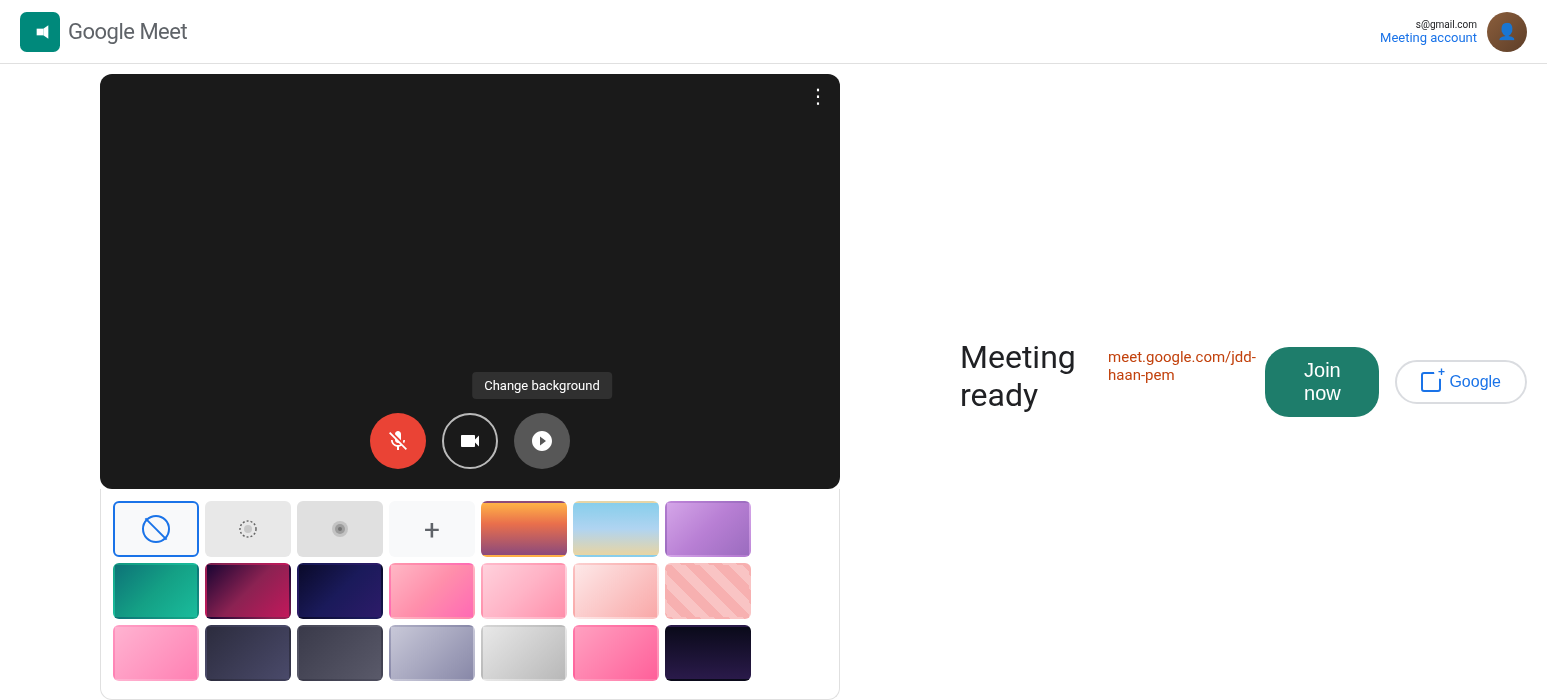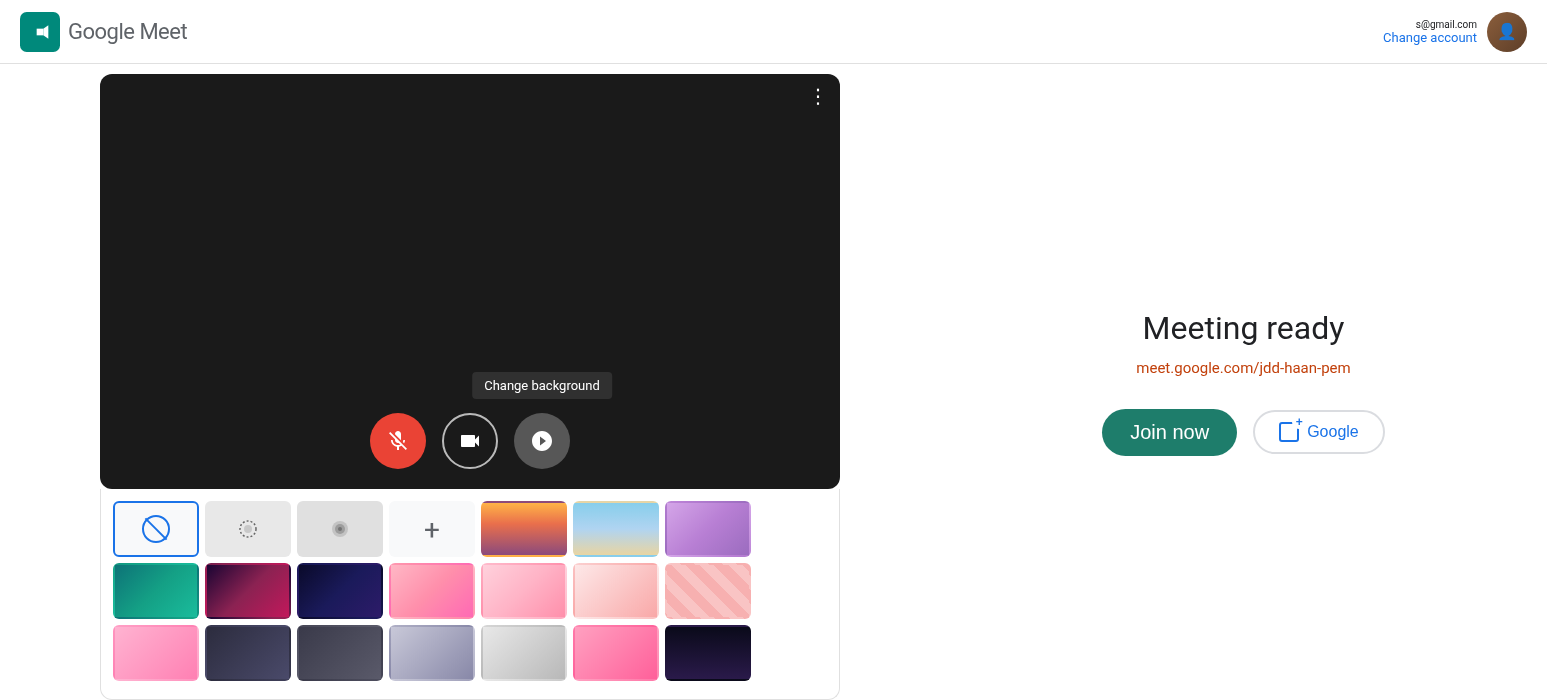--- a/index.html
+++ b/index.html
@@ -226,21 +226,21 @@
       width: 2px;
       height: 30px;
       background: #1a73e8;
       transform: rotate(-45deg);
     }
 
     
     .right-panel {
       flex: 1;
       display: flex;
-      flex-direction: column;
+      flex-direction: row;
       align-items: center;
       justify-content: center;
       padding: 20px;
     }
 
     .meeting-ready-title {
       font-size: 32px;
       font-weight: 400;
       color: #202124;
       margin-bottom: 12px;
@@ -304,21 +304,21 @@
     <svg class="google-meet-logo" viewBox="0 0 48 48" xmlns="http://www.w3.org/2000/svg">
       <rect width="48" height="48" rx="8" fill="#00897B"></rect>
       <path d="M28 20H20v8h8V20z" fill="white"></path>
       <path d="M28 20l6-4v16l-6-4V20z" fill="white"></path>
     </svg>
     <span class="header-title">Google Meet</span>
   </div>
   <div class="header-user">
     <div style="display:flex;flex-direction:column;align-items:flex-end;">
       <span class="header-account">s@gmail.com</span>
-      <span class="header-switch">Change account</span>
+      <span class="header-switch">Meeting account</span>
     </div>
     <div class="avatar">
       <div class="avatar-inner">👤</div>
     </div>
   </div>
 </div>
 
 <div class="main">
 
   <div class="left-panel">

